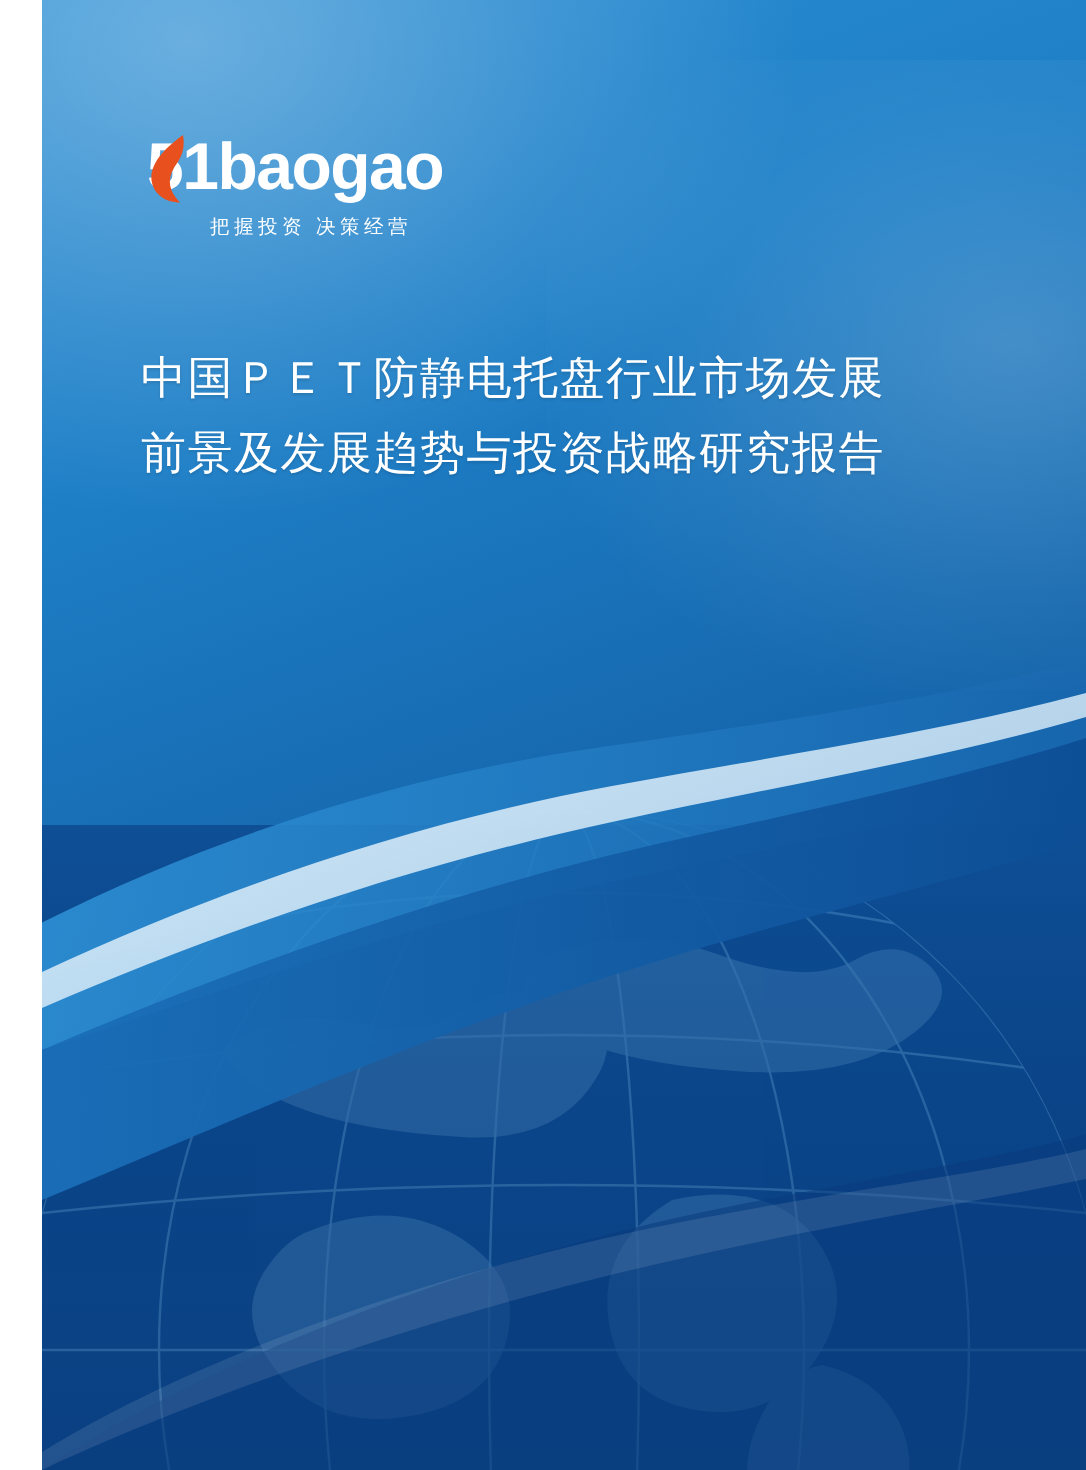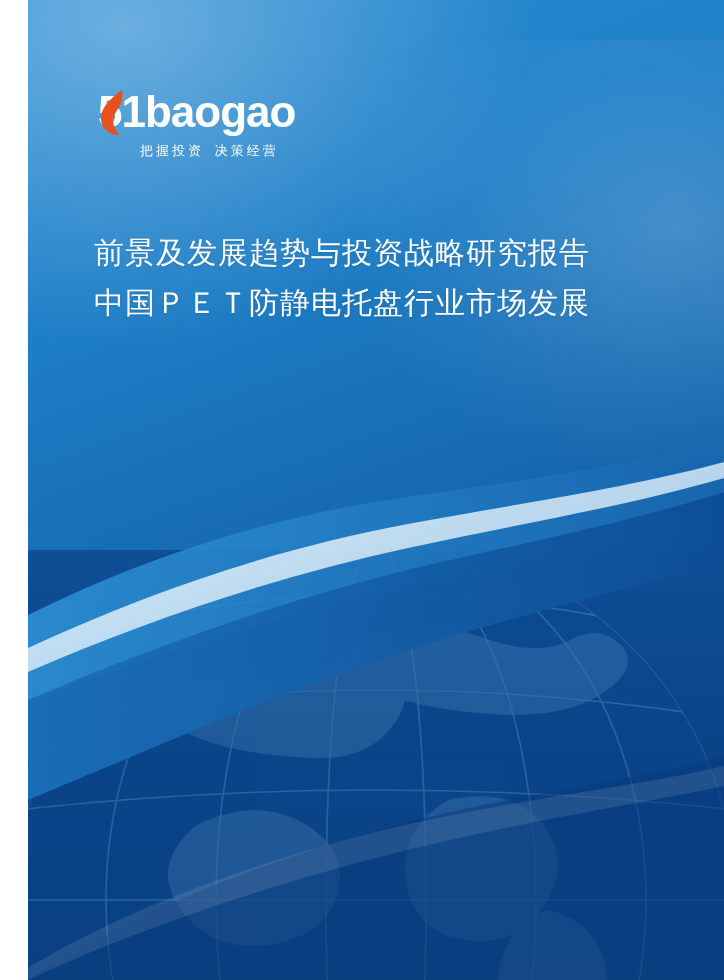--- a/index.html
+++ b/index.html
@@ -82,21 +82,21 @@
   }
   .logo-text .digit5 {
     color: #ffffff;
   }
   .logo-sub {
     margin-top: 6px;
     margin-left: 42px;
     font-size: 13px;
     color: #ffffff;
     letter-spacing: 3px;
-    font-family: Liberation Mono, monospace;
+    font-family: Liberation Sans, sans-serif;
     white-space: nowrap;
   }
   .logo-swoosh {
     position: absolute;
     left: 0;
     top: 2px;
     width: 34px;
     height: 46px;
   }
   
@@ -181,18 +181,18 @@
       <svg class="logo-swoosh" viewBox="0 0 34 46">
         <path d="M24 0 C10 10, 2 20, 3 30 C4 39, 12 45, 22 45 C15 38, 13 30, 18 22 C21 17, 26 12, 24 0 Z" fill="#e8501e"></path>
       </svg>
       <div class="logo-text">
         <span class="digit5">51</span><span>baogao</span>
       </div>
       <div class="logo-sub">把握投资 决策经营</div>
     </div>
 
     <div class="title">
+      <span class="line">中国ＰＥＴ防静电托盘行业市场发展</span>
       <span class="line">前景及发展趋势与投资战略研究报告</span>
-      <span class="line">中国ＰＥＴ防静电托盘行业市场发展</span>
     </div>
 
   </div>
 </div>
 
 </body></html>

